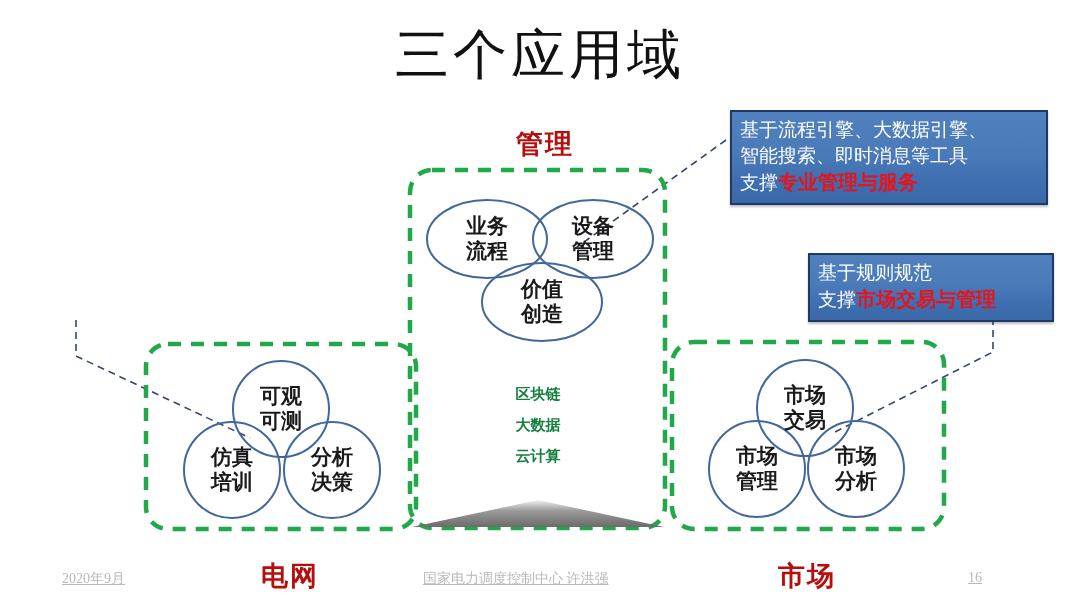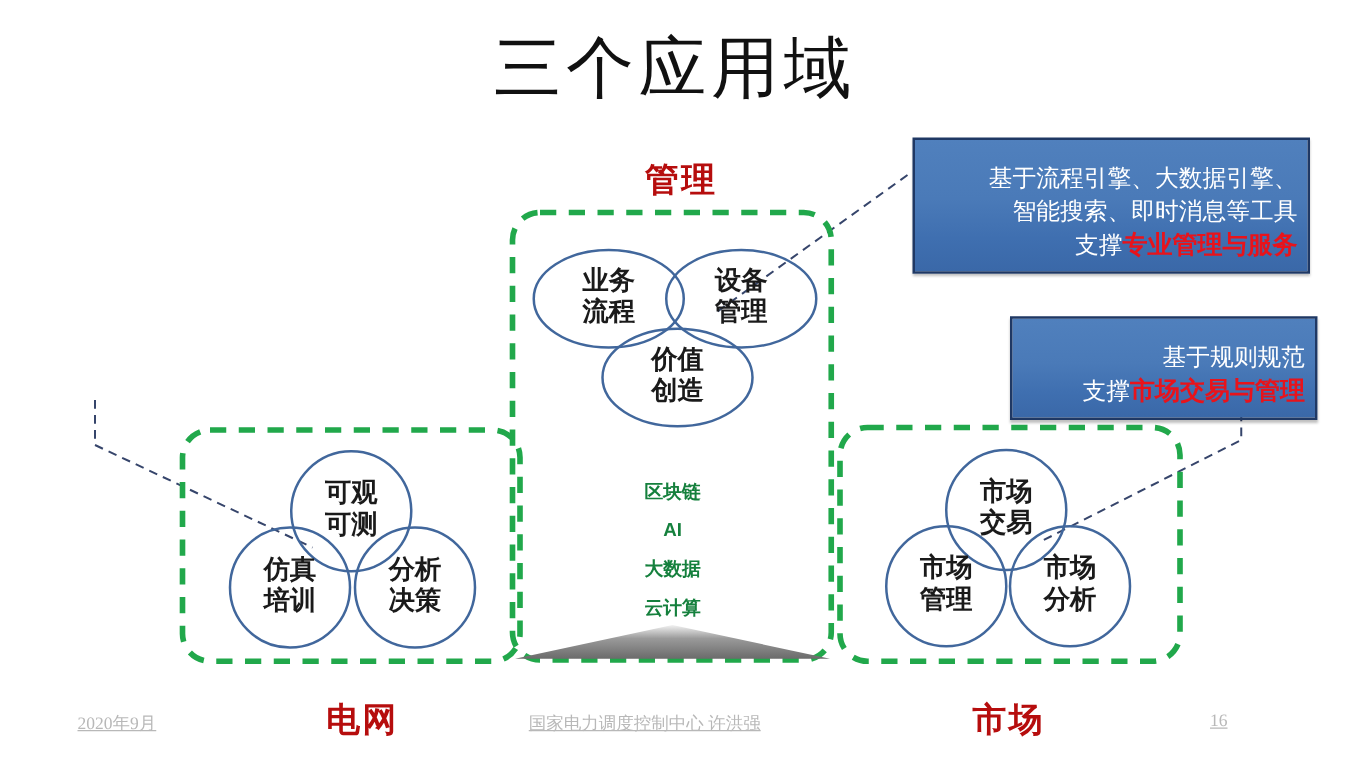--- a/index.html
+++ b/index.html
@@ -37,22 +37,22 @@
     pointer-events: none;
   }
 
   
   .callout {
     position: absolute;
     box-sizing: border-box;
     background: linear-gradient(180deg, #5080bd 0%, #4a7ab8 45%, #3f6fb0 75%, #3a68a8 100%);
     border: 2px solid #1f3864;
     color: #ffffff;
-    text-align: right;
-    padding: 19px 8px 7px 8px;
+    text-align: left;
+    padding: 5px 8px 7px 8px;
     font-family: "Liberation Serif", "DejaVu Serif", serif;
     font-size: 19px;
     line-height: 26px;
     box-shadow: 0 2px 2px rgba(0,0,0,0.25);
   }
   .callout .hl {
     color: #e8131b;
     font-weight: bold;
     font-family: "Liberation Sans", "DejaVu Sans", sans-serif;
     font-size: 20px;
@@ -72,21 +72,21 @@
     white-space: nowrap;
   }
   #label-manage { left: 455px; top: 126px; width: 180px; }
   #label-grid   { left: 200px; top: 558px; width: 180px; }
   #label-market { left: 717px; top: 558px; width: 180px; }
 
   
   .node-text {
     position: absolute;
     text-align: center;
-    font-family: Liberation Mono, monospace;
+    font-family: Liberation Serif, serif;
     font-weight: bold;
     font-size: 21px;
     line-height: 25px;
     color: #1a1a1a;
     white-space: pre-line;
     width: 92px;
   }
 
   
   #tech-stack {
@@ -196,21 +196,20 @@
 
   <div class="node-text" style="left:759px; top:383px;">市场
 交易</div>
   <div class="node-text" style="left:711px; top:444px;">市场
 管理</div>
   <div class="node-text" style="left:810px; top:444px;">市场
 分析</div>
 
   <div id="tech-stack">
     <div>区块链</div>
-    <div>AI</div>
     <div>大数据</div>
     <div>云计算</div>
   </div>
 
   <div class="footer-text" id="footer-date">2020年9月</div>
   <div class="footer-text" id="footer-org">国家电力调度控制中心 许洪强</div>
   <div class="footer-text" id="footer-page">16</div>
 
 </div>
 

